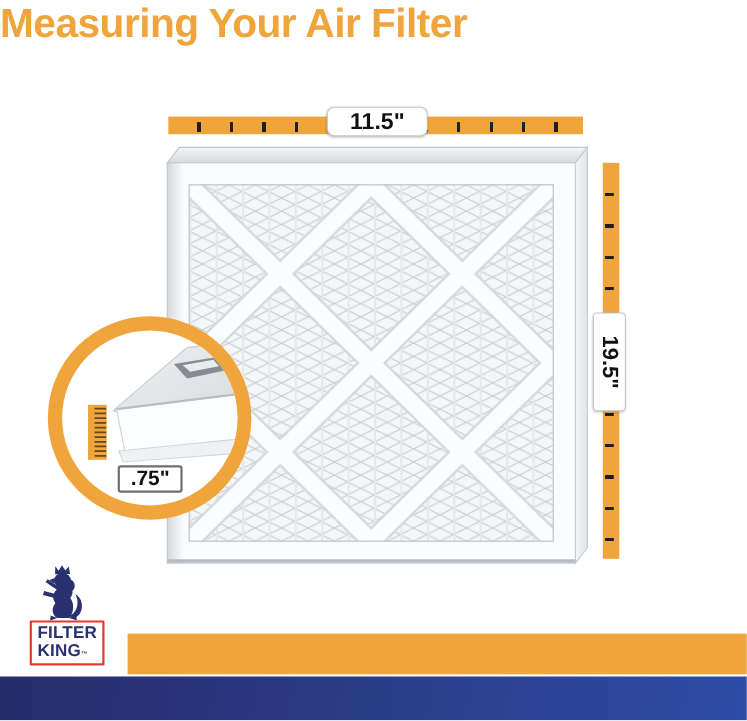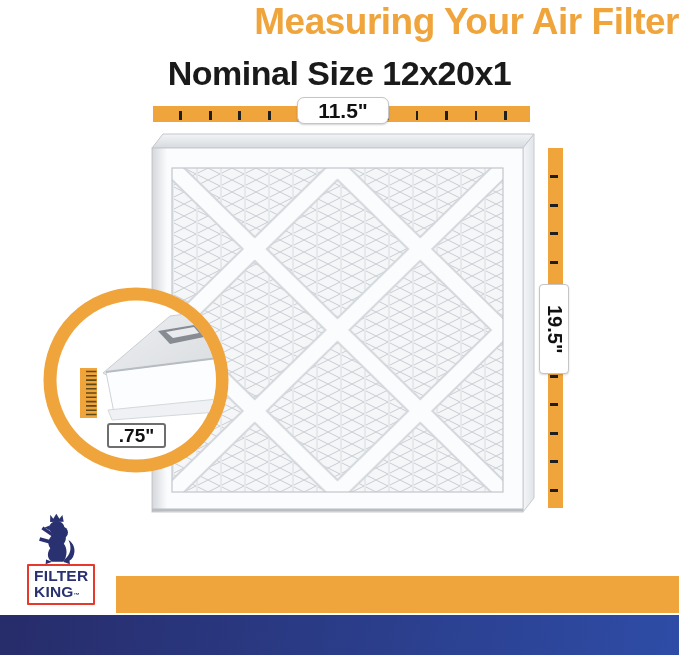--- a/index.html
+++ b/index.html
@@ -8,22 +8,22 @@
     --logo-red:#E6392B;
     --logo-navy:#2A3170;
     --bar-navy-left:#272C6A;
     --bar-navy-right:#2E4CA6;
   }
   *{margin:0;padding:0;box-sizing:border-box;}
   html,body{background:#fff;}
   body{font-family:"Liberation Sans",sans-serif;}
   .stage{position:relative;width:679px;height:655px;background:#fff;overflow:hidden;}
 
-  .title{position:absolute;left:0;right:0;top:1px;text-align:right;
-    font-size:37px;font-weight:bold;letter-spacing:-0.5px;color:var(--accent-orange);padding-left:47px;}
+  .title{position:absolute;left:0;right:0;top:1px;text-align:left;
+    font-size:37px;font-weight:bold;letter-spacing:-0.5px;color:var(--accent-orange);}
   .nominal{position:absolute;left:0;right:0;top:54px;text-align:center;
     font-size:34px;font-weight:bold;letter-spacing:-0.5px;color:var(--heading-black);}
   .actual{position:absolute;left:0;right:0;top:513px;text-align:center;
     font-size:30px;font-weight:bold;letter-spacing:-0.2px;color:var(--heading-black);}
 
   .scene{position:absolute;left:0;top:0;z-index:1;}
 
   
   .ruler-h{position:absolute;left:153px;top:106px;width:377px;height:16px;
     background:var(--accent-orange);z-index:2;}
@@ -57,21 +57,20 @@
     background:var(--accent-orange);z-index:2;}
   .bar-navy{position:absolute;left:0;top:615px;width:679px;height:40px;
     background:linear-gradient(100deg,var(--bar-navy-left) 0%,var(--bar-navy-right) 100%);z-index:2;}
 </style>
 </head>
 <body>
 
 <div class="stage">
 
   <div class="title">Measuring Your Air Filter</div>
-  <div class="nominal">Nominal Size 12x20x1</div>
 
   <svg class="scene" width="679" height="655" viewBox="0 0 679 655">
     <defs>
       <pattern id="mesh" width="24" height="12" patternUnits="userSpaceOnUse" x="172" y="168">
         <path d="M0,6 L12,0 L24,6 L12,12 Z" fill="none" stroke="#c8cdd3" stroke-width="1"></path>
         <line x1="1" y1="0" x2="1" y2="12" stroke="#e6e9ec" stroke-width="2"></line>
       </pattern>
       <pattern id="lattice" width="165.5" height="162" patternUnits="userSpaceOnUse" x="172" y="168">
         <g stroke="#d3d7db" stroke-width="19">
           <line x1="-10" y1="-9.8" x2="175.5" y2="171.8"></line>

